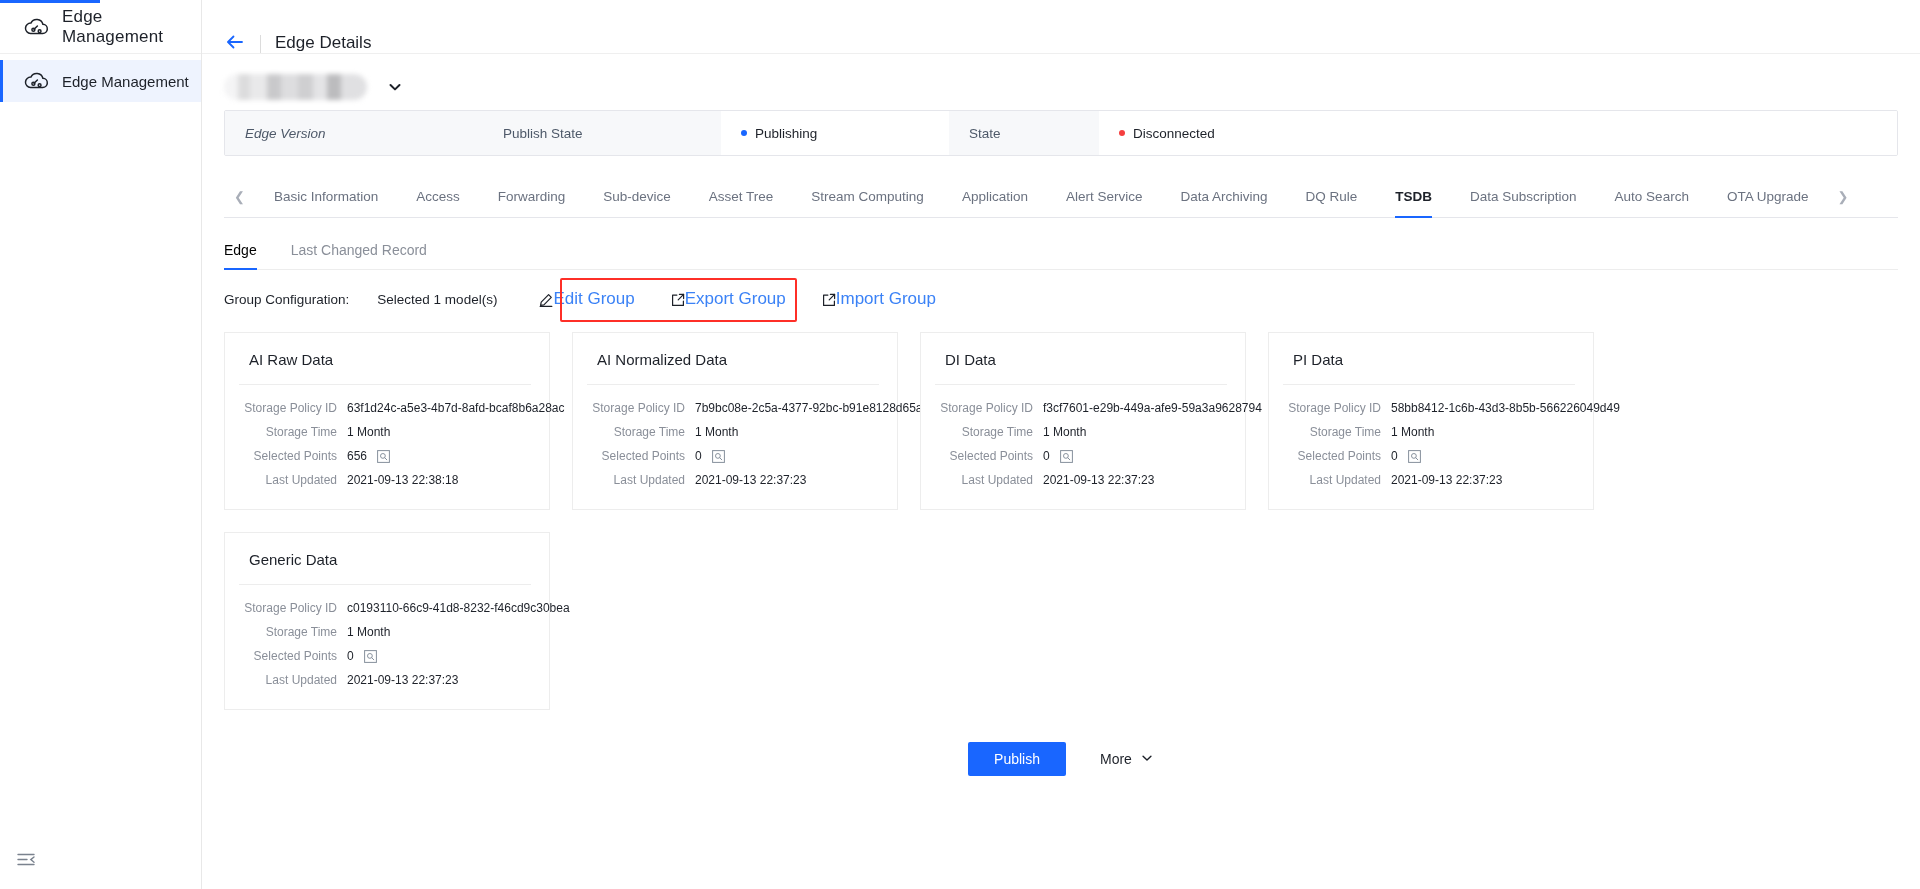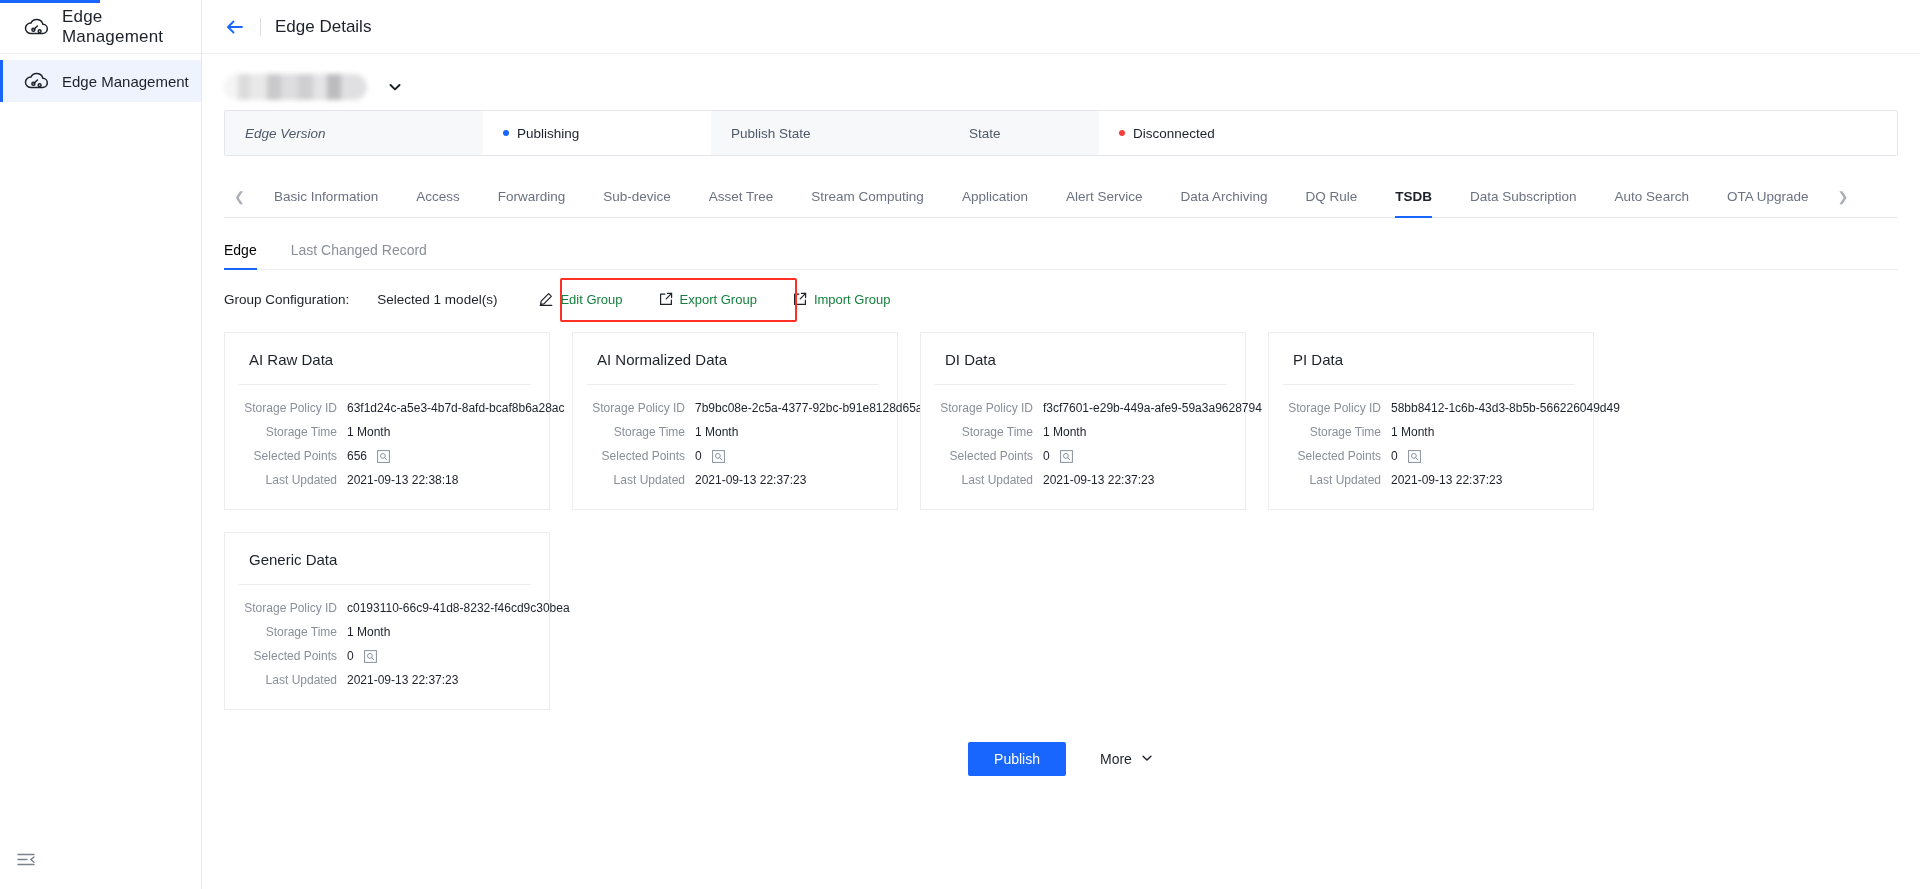--- a/index.html
+++ b/index.html
@@ -40,21 +40,21 @@
   }
   .sidebar-footer {
     margin-top: auto; height: 58px; display: flex; align-items: center; padding-left: 16px;
   }
   .collapse-icon { width: 20px; height: 20px; opacity: .75; cursor: pointer; }
 
   
   .main { flex: 1; height: 889px; display: flex; flex-direction: column; background: #fff; overflow: hidden; }
 
   .page-header {
-    height: 54px; display: flex; align-items: center; gap: 14px;
+    height: 54px; display: flex; align-items: flex-end; gap: 14px;
     padding-left: 22px; border-bottom: 1px solid #efefef; background: #fff;
   }
   .back-arrow { width: 22px; height: 22px; cursor: pointer; }
   .hdr-sep { width: 1px; height: 18px; background: #dcdcdc; }
   .page-title { font-size: 17px; color: #1d2129; }
 
   .content { flex: 1; overflow: hidden; position: relative; padding: 0 22px; }
 
   
   .device-row { display: flex; align-items: center; gap: 20px; height: 56px; padding-top: 10px; }
@@ -110,22 +110,22 @@
   .subtab.active { color: #000000; }
   .subtab.active::after {
     content: ""; position: absolute; left: 0; right: 0; bottom: -1px; height: 2px; background: #1966ff;
   }
 
   
   .group-bar { display: flex; align-items: center; height: 58px; position: relative; }
   .gb-label { font-size: 13.5px; color: #1d2129; }
   .gb-sel { font-size: 13.5px; color: #1d2129; margin-left: 28px; }
   .gb-action {
-    display: flex; align-items: center; gap: 7px; font-size: 13px;
-    color: #15803d; cursor: pointer; margin-left: 42px;
+    display: flex; align-items: center; gap: 0; font-size: 17px;
+    color: #3b82f6; cursor: pointer; margin-left: 42px;
   }
   .gb-action .ic { width: 14px; height: 14px; }
   .highlight-box {
     position: absolute; left: 336px; top: 8px; width: 237px; height: 44px;
     border: 2px solid #fe2f27; border-radius: 2px; pointer-events: none;
   }
   .gb-action.boxed { margin-left: 36px; }
 
   
   .cards { display: flex; flex-wrap: wrap; gap: 0 22px; margin-top: 4px; }
@@ -220,25 +220,25 @@
         <span class="redacted"></span>
         <span class="chev-down">
           <svg viewBox="0 0 16 16" width="16" height="16" fill="none" stroke="#1d2129" stroke-width="2" stroke-linecap="round" stroke-linejoin="round">
             <path d="M3.5 6l4.5 4.4L12.5 6"></path>
           </svg>
         </span>
       </div>
 
       <div class="info-strip">
         <div class="info-cell label c1">Edge Version</div>
+        <div class="info-cell label c3">Publish State</div>
         <div class="info-cell value c4">
           <span class="dot" style="background:#1966ff"></span>
           <span>Publishing</span>
         </div>
-        <div class="info-cell label c3">Publish State</div>
         <div class="info-cell label c5">State</div>
         <div class="info-cell value c6">
           <span class="dot" style="background:#f53f3f"></span>
           <span>Disconnected</span>
         </div>
       </div>
 
       <div class="tab-strip">
         <span class="tab-arrow">❮</span>
         <span class="tab-item">Basic Information</span>

